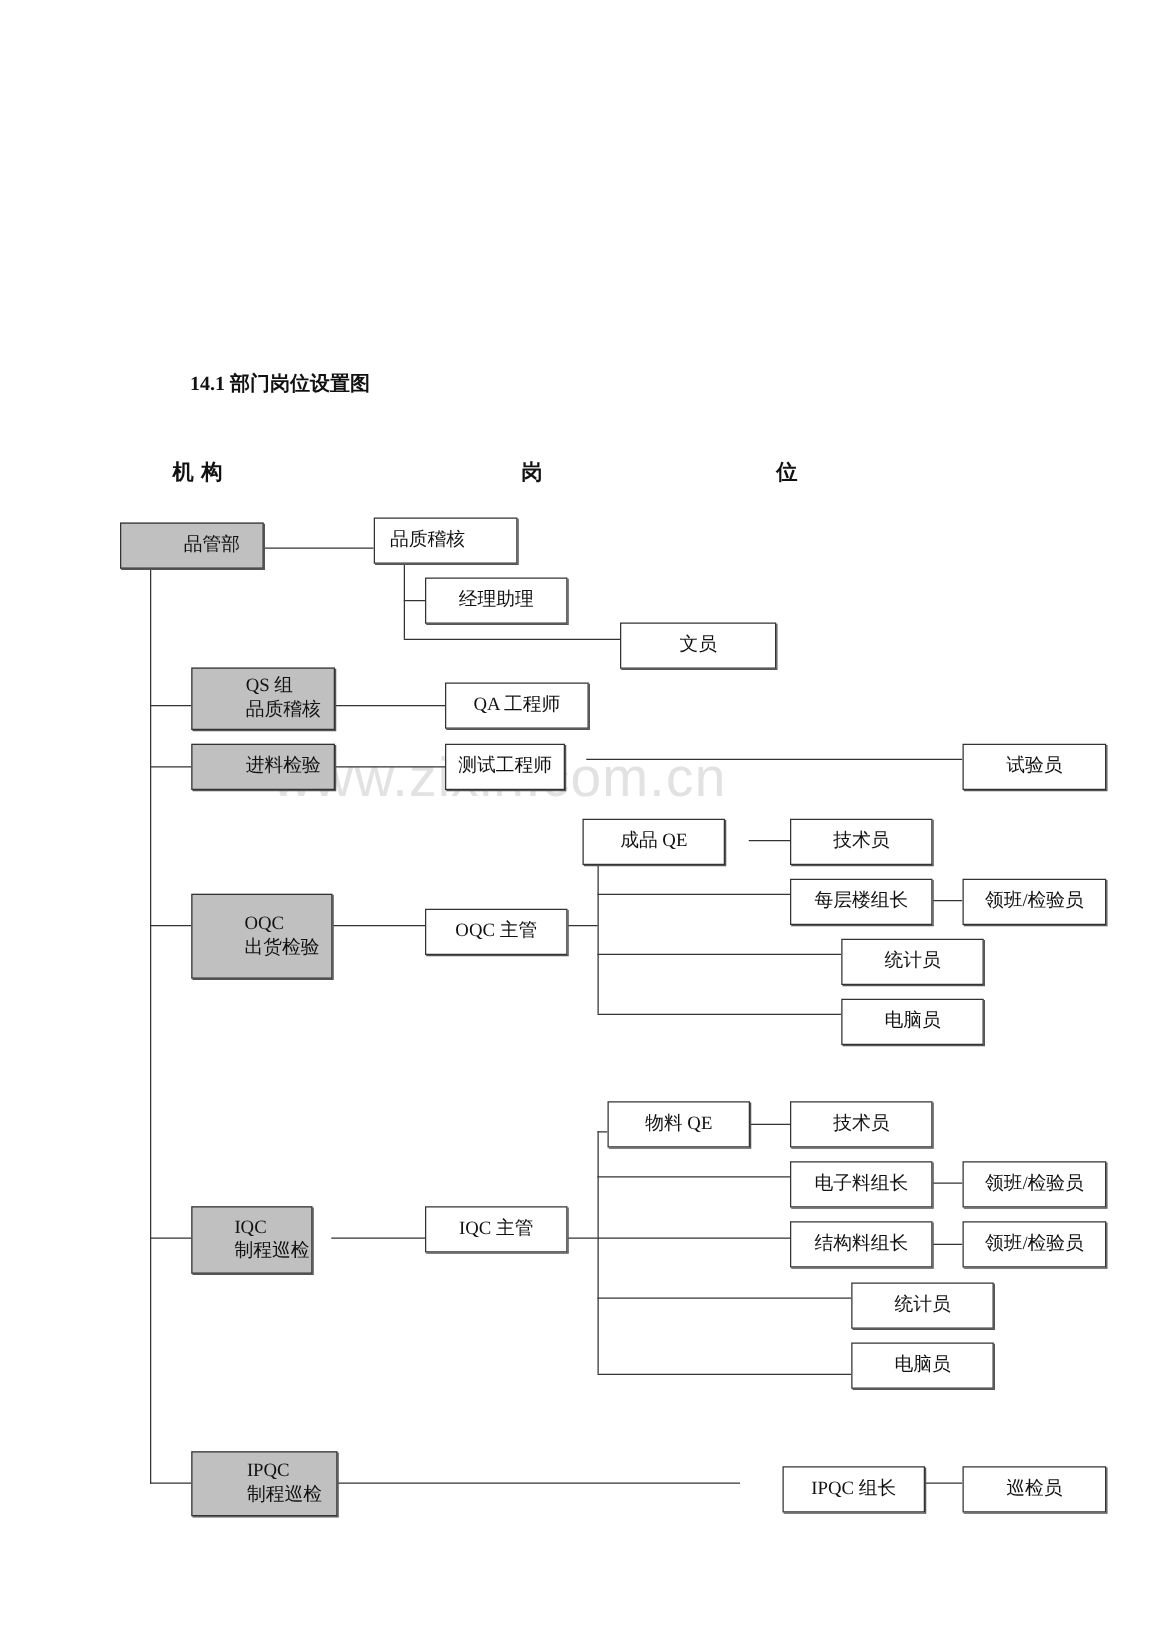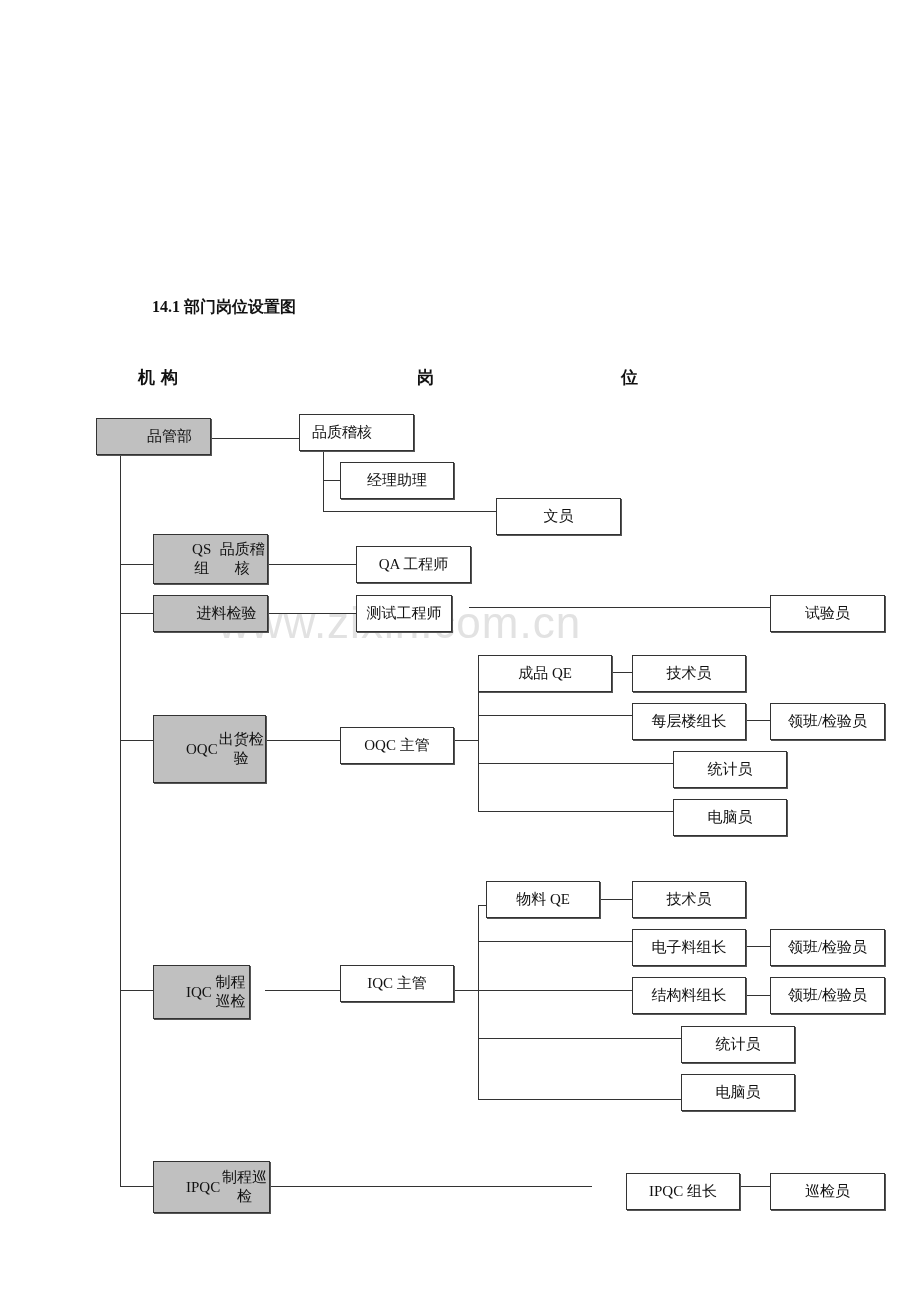--- a/index.html
+++ b/index.html
@@ -4,21 +4,21 @@
 <style>
   html, body { margin:0; padding:0; }
   body { width:920px; height:1302px; background:#ffffff; position:relative; overflow:hidden;
          font-family:"Liberation Serif","DejaVu Serif",serif; color:#111; }
   .title { position:absolute; left:108px; top:297px; font-size:16px; font-weight:bold;margin-left:44px; }
   .hdr { position:absolute; top:366px; font-size:17px; font-weight:bold; font-family:"DejaVu Sans",sans-serif; }
   .box { position:absolute; box-sizing:border-box; border:1.5px solid #333; background:#fff;
          display:flex; align-items:center; justify-content:center; text-align:center;
          font-size:15px; line-height:19px; box-shadow:1px 1px 0 #555; }
   .box.org { background:#c0c0c0;padding-left:32px; }
-  .box .inner { display:flex; flex-direction:row; align-items:center; }
+  .box .inner { display:flex; flex-direction:column; align-items:flex-start; }
   .h { position:absolute; height:0; border-top:1.3px solid #333; }
   .v { position:absolute; width:0; border-left:1.3px solid #333; }
   .wm { position:absolute; left:218px; top:598px; font-size:44px; color:#e2e2e2;
         font-family:"Liberation Sans",sans-serif; letter-spacing:1px; pointer-events:none; z-index:0; }
 </style>
 </head>
 <body>
 
 <div class="wm">www.zixin.com.cn</div>
 
@@ -114,21 +114,21 @@
 <div class="box" style="left:356px;top:595px;width:96px;height:37px">
     <span>测试工程师</span>
   </div>
 <div class="box" style="left:770px;top:595px;width:115px;height:37px">
     <span>试验员</span>
   </div>
 
 <div class="box" style="left:340px;top:727px;width:114px;height:37px">
     <span>OQC 主管</span>
   </div>
-<div class="box" style="left:478px;top:655px;width:134px;height:37px">
+<div class="box" style="left:466px;top:655px;width:114px;height:37px">
     <span>成品 QE</span>
   </div>
 <div class="box" style="left:632px;top:655px;width:114px;height:37px">
     <span>技术员</span>
   </div>
 <div class="box" style="left:632px;top:703px;width:114px;height:37px">
     <span>每层楼组长</span>
   </div>
 <div class="box" style="left:770px;top:703px;width:115px;height:37px">
     <span>领班/检验员</span>

